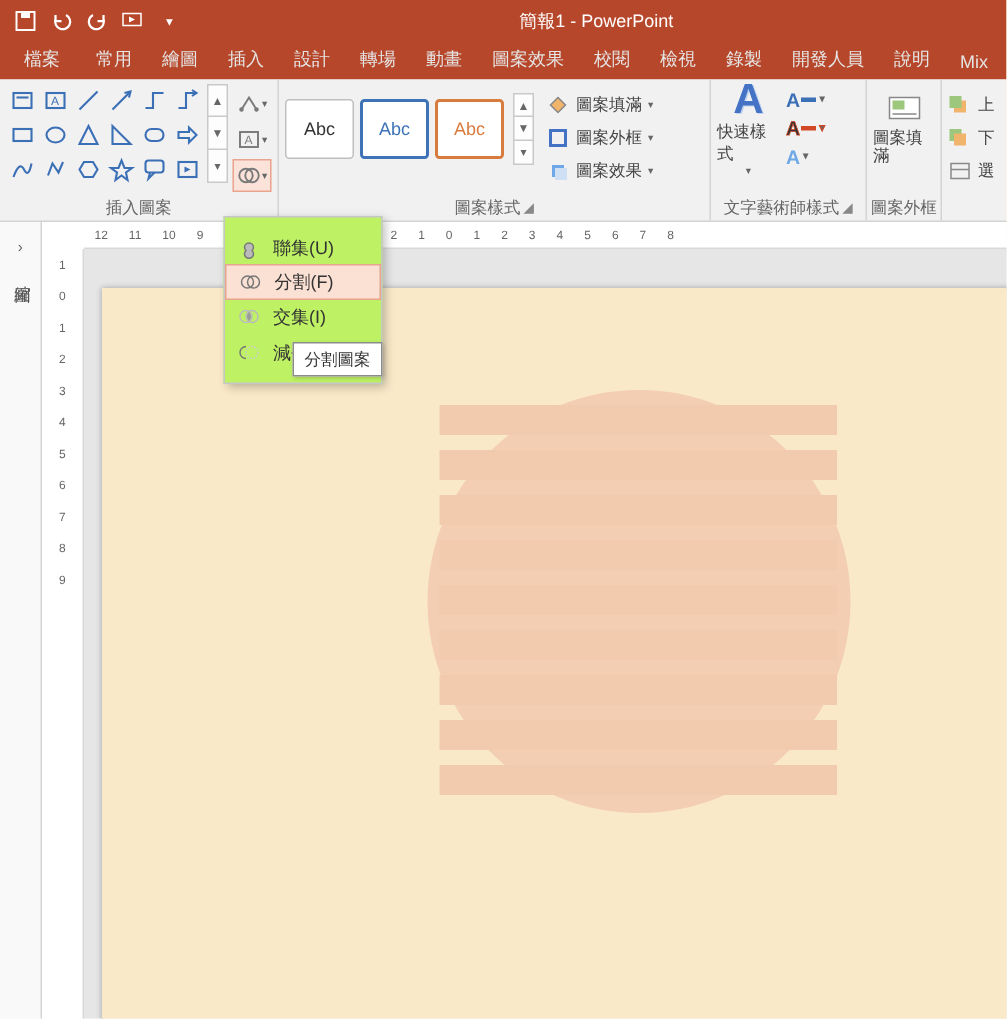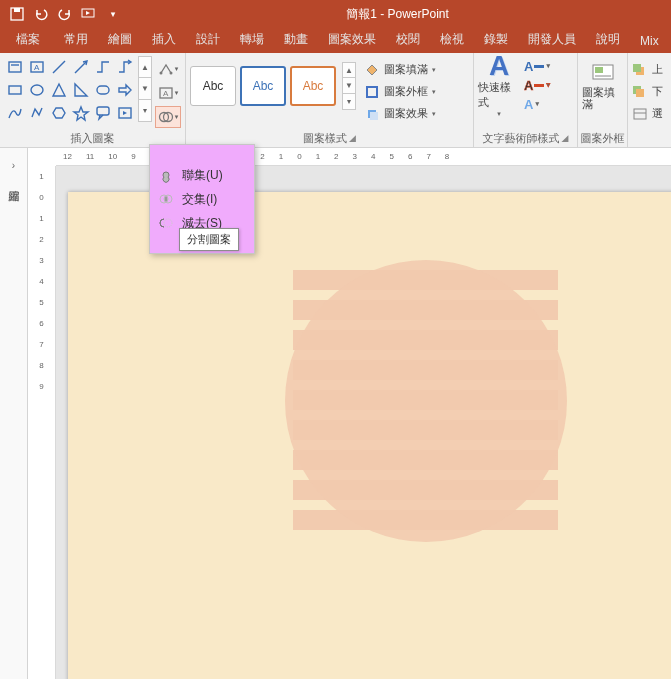--- a/index.html
+++ b/index.html
@@ -58,26 +58,26 @@
 .wa-small-col { display:flex; flex-direction:column; gap:1px; }
 .wa-small { width:28px; height:18px; display:flex; align-items:center; cursor:pointer; font-size:13px; font-weight:bold;}
 .wa-small .caret{font-size:7px;color:#666;margin-left:2px;}
 
 .alt-group .alt-btn { width:42px; height:60px; display:flex; flex-direction:column; align-items:center; justify-content:center; cursor:pointer; font-size:11px; color:#444; gap:2px; }
 
 .arrange-col { display:flex; flex-direction:column; gap:1px; padding-top:3px; font-size:11px; color:#444;}
 .arrange-row { display:flex; align-items:center; gap:4px; height:21px; cursor:pointer; }
 
 
-.dropdown { position:absolute; left:149px; top:144px; width:106px; background:#f0abfc; border:1px solid #c6c6c6; box-shadow:2px 2px 6px rgba(0,0,0,.25); z-index:50; padding:18px 0;}
+.dropdown { position:absolute; left:149px; top:144px; width:106px; background:#bef264; border:1px solid #c6c6c6; box-shadow:2px 2px 6px rgba(0,0,0,.25); z-index:50; padding:8px 0;}
 .dd-item { height:24px; display:flex; align-items:center; gap:8px; padding:0 8px; font-size:12px; color:#333; cursor:pointer; }
 .dd-item.hover { background:#fbe0d4; border:1px solid #e8a48d; margin:-1px 0; }
 .dd-ico { width:16px; height:16px; display:flex; align-items:center; justify-content:center; }
 
-.tooltip { position:absolute; left:179px; top:228px; background:#fff; border:1px solid #8c8c8c; padding:3px 7px; font-size:11px; color:#333; z-index:60; box-shadow:1px 1px 3px rgba(0,0,0,.2);}
+.tooltip { position:absolute; left:195px; top:228px; background:#fff; border:1px solid #8c8c8c; padding:3px 7px; font-size:11px; color:#333; z-index:60; box-shadow:1px 1px 3px rgba(0,0,0,.2);}
 
 
 .workarea { position:absolute; left:0; top:148px; right:0; bottom:0; display:flex; background:#fff;}
 .collapse-col { width:28px; border-right:1px solid #d4d4d4; background:#f9f9f9; display:flex; flex-direction:column; align-items:center; padding-top:12px; gap:10px; }
 .collapse-btn { font-size:10px; color:#666; cursor:pointer;}
 .vlabel { font-size:11px; color:#555; writing-mode:vertical-rl; letter-spacing:2px;}
 
 .ruler-h { position:absolute; left:56px; top:148px; right:0; height:18px; background:#fff; border-bottom:1px solid #d9d9d9; font-size:8px; color:#666; overflow:hidden; display:flex; align-items:center; z-index:5;}
 .ruler-v { position:absolute; left:28px; top:166px; width:28px; bottom:0; background:#fff; border-right:1px solid #d9d9d9; font-size:8px; color:#666; z-index:5; display:flex; flex-direction:column; align-items:center; overflow:hidden;}
 .ruler-h span, .ruler-v span { padding:0 7px;}
@@ -466,20 +466,29 @@
 
 <div class="dropdown">
   <div class="dd-item">
     <span class="dd-ico">
         <svg width="14" height="14">
           <path d="M4 7a3 3 0 1 1 6 0a3 3 0 0 1 -1 2a3 3 0 1 1 -4 0a3 3 0 0 1 -1 -2" fill="#bbb" stroke="#777"></path>
         </svg>
       </span>
     <span>聯集(U)</span>
   </div>
+  <div class="dd-item hover">
+    <span class="dd-ico">
+        <svg width="14" height="14">
+          <circle cx="5" cy="7" r="4" fill="none" stroke="#777"></circle>
+          <circle cx="9" cy="7" r="4" fill="none" stroke="#777"></circle>
+        </svg>
+      </span>
+    <span>分割(F)</span>
+  </div>
   <div class="dd-item">
     <span class="dd-ico">
         <svg width="14" height="14">
           <circle cx="5" cy="7" r="4" fill="none" stroke="#bbb"></circle>
           <circle cx="9" cy="7" r="4" fill="none" stroke="#bbb"></circle>
           <path d="M7 4a4 4 0 0 1 0 6a4 4 0 0 1 0 -6" fill="#999"></path>
         </svg>
       </span>
     <span>交集(I)</span>
   </div>

